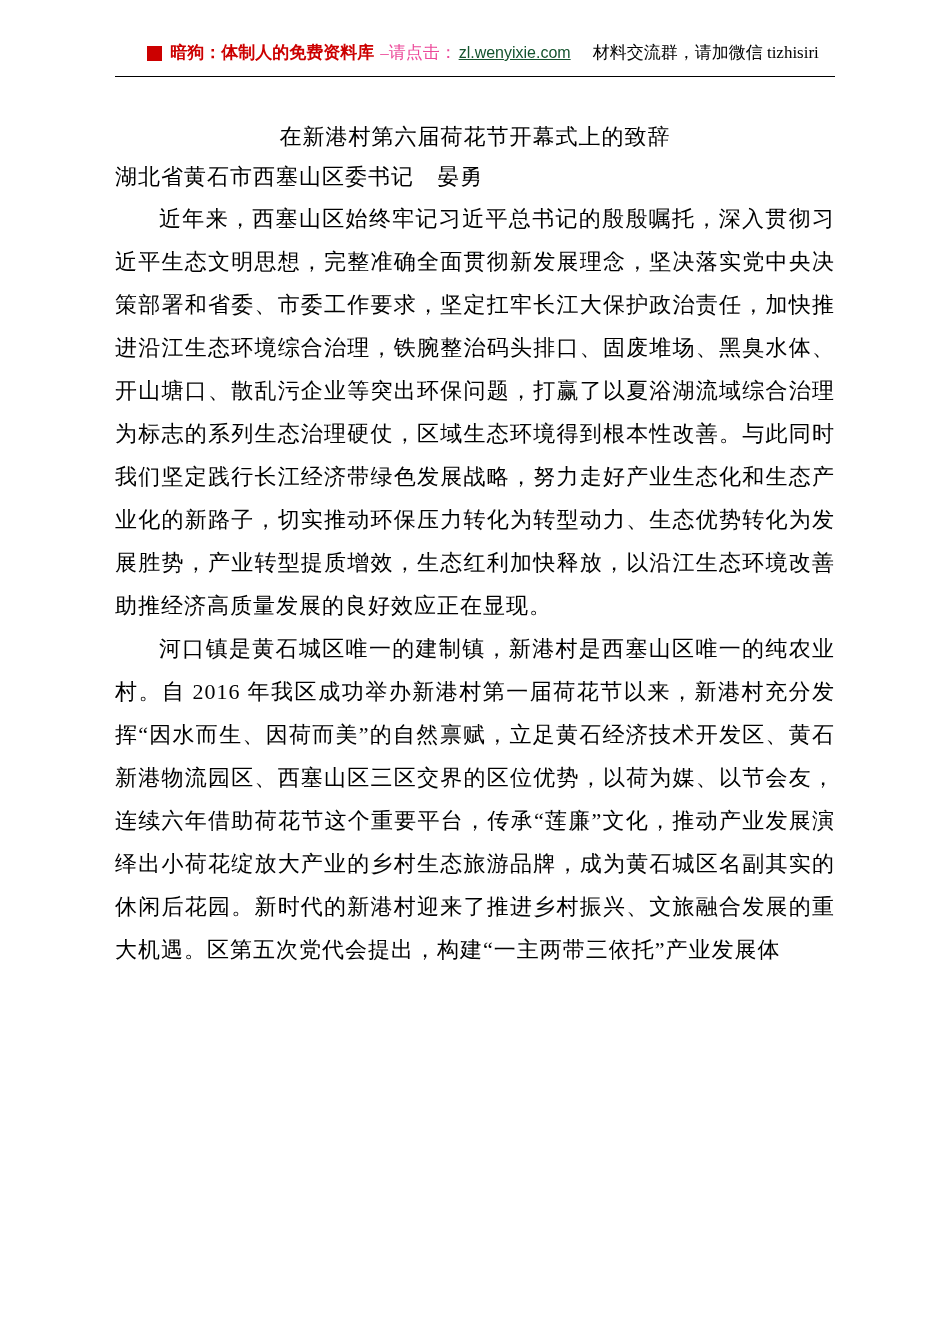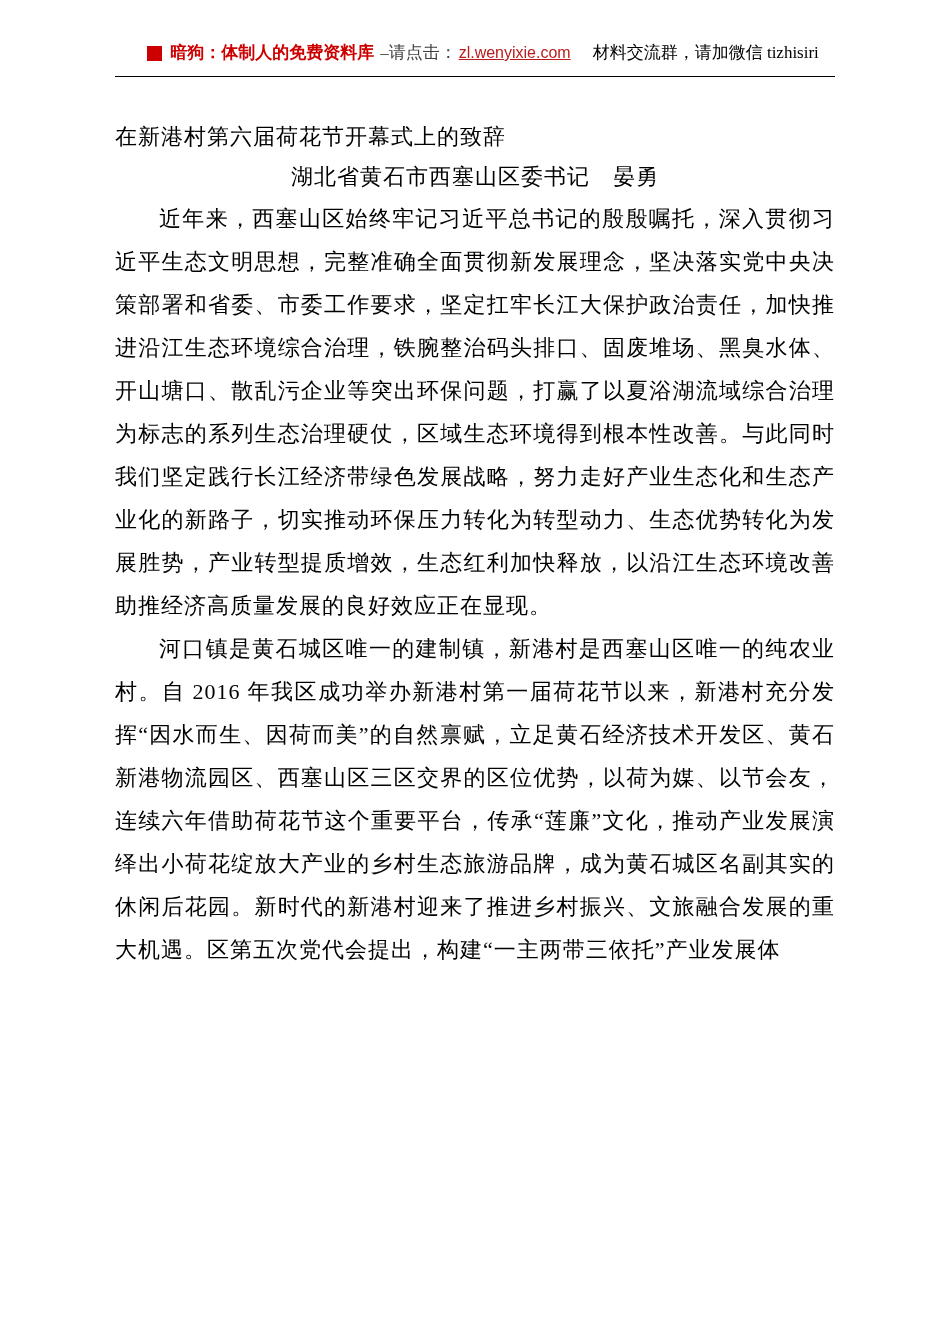--- a/index.html
+++ b/index.html
@@ -34,26 +34,26 @@
     height: 15px;
     background: #cc0000;
     margin-right: 8px;
     flex: 0 0 auto;
   }
   .promo-brand {
     color: #cc0000;
     font-weight: bold;
   }
   .promo-prompt {
-    color: #404040;
+    color: #ec4899;
     margin-left: 6px;
     text-align: right;
   }
   .promo-link {
-    color: #b91c1c;
+    color: #14532d;
     text-decoration: underline;
     cursor: pointer;
     margin-left: 2px;
     font-family: "Liberation Sans", sans-serif;
     font-size: 16px;
   }
   .promo-contact {
     color: #000000;
     margin-left: 22px;
   }
@@ -64,25 +64,25 @@
   }
   
   .doc-body {
     padding: 40px 115px 0 115px;
     font-size: 22px;
     letter-spacing: 1px;
   }
   .doc-title {
     font-size: 22px;
     font-weight: normal;
+    text-align: center;
     margin: 0;
     line-height: 40px;
   }
   .doc-subtitle {
-    text-align: center;
     line-height: 40px;
   }
   .doc-body p {
     margin: 0;
     text-indent: 2em;
     text-align: justify;
     text-justify: inter-ideograph;
     line-height: 43px;
   }
   .doc-body p.first-para {

